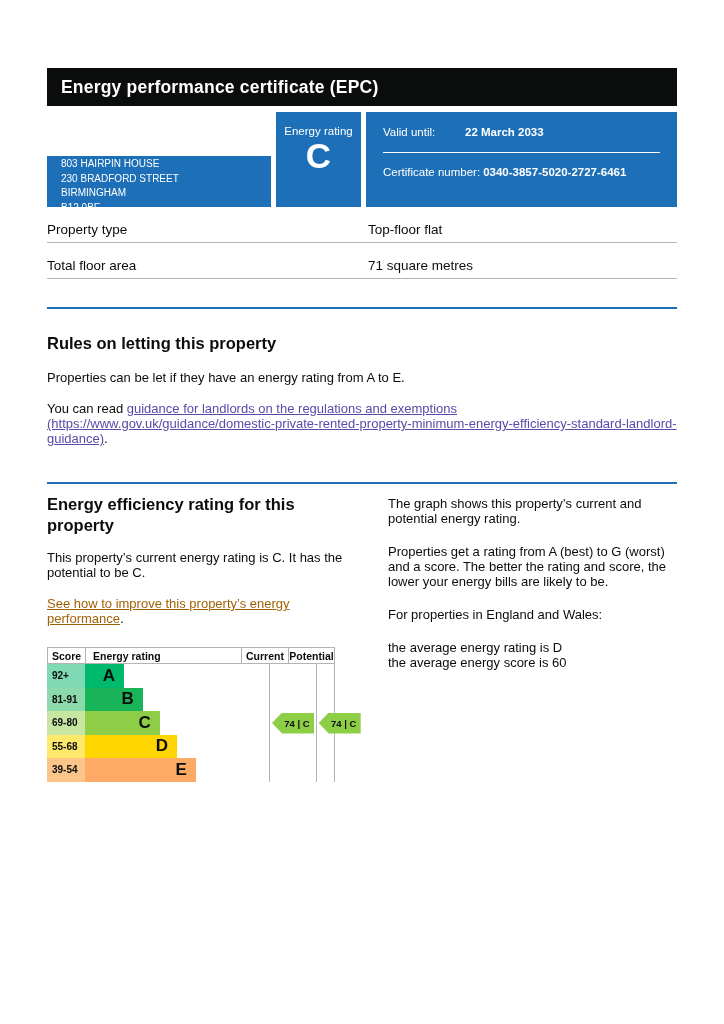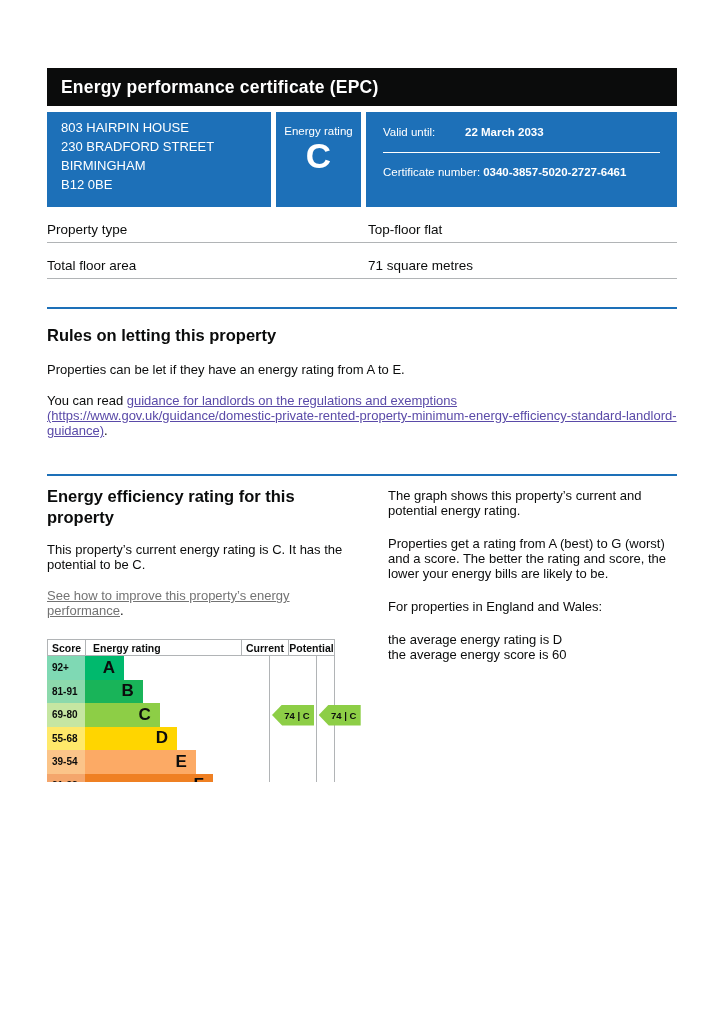--- a/index.html
+++ b/index.html
@@ -8,46 +8,46 @@
   .page { position:relative; width:724px; height:782px; background:#fff; overflow:hidden; }
   .content { position:absolute; left:47px; top:0; width:630px; }
 
   
   .title-bar { margin-top:68px; height:38px; background:#0b0c0c; display:flex; align-items:center; }
   .title-bar h1 { font-size:17.5px; font-weight:bold; color:#fff; padding-left:14px; letter-spacing:0.2px; }
 
   
   .header-boxes { display:flex; gap:5px; margin-top:6px; height:95px; }
   .bluebox { background:#1d70b8; color:#fff; }
-  .box-address { width:224px; padding:7px 14px; font-size:13px; line-height:1.45; }
+  .box-address { width:224px; padding:1px 14px; font-size:10px; line-height:1.45;margin-top:44px; }
   .box-rating { width:85px; display:flex; flex-direction:column; align-items:center; padding-top:13px; }
   .box-rating .rating-label { font-size:11.5px; }
   .box-rating .rating-value { font-size:35px; font-weight:bold; line-height:1.05; margin-top:1px; }
   .box-valid { flex:1; padding:14px 17px 0; font-size:11.5px; }
   .valid-row .vlabel { display:inline-block; width:82px; }
   .valid-row .vvalue { font-weight:bold; }
   .white-line { border:0; border-top:1px solid #fff; margin:14px 0 13px; }
   .cert-row .clabel { margin-right:3px; }
   .cert-row .cvalue { font-weight:bold; }
 
   
   .summary-row { display:flex; align-items:flex-start; border-bottom:1px solid #b1b4b6; padding:15px 0 5px; font-size:13.5px; }
   .summary-row .slabel { width:321px; }
 
   .blue-hr { border:0; border-top:2px solid #1d70b8; }
   .hr-1 { margin-top:28px; }
   .hr-2 { margin-top:36px; }
   .hr-3 { margin-top:17px; }
 
   h2 { font-size:16.5px; line-height:21px; font-weight:bold; }
-  .rules-section h2 { margin-top:16px; }
+  .rules-section h2 { margin-top:24px; }
   p, .para { font-size:13px; line-height:15px; }
   .rules-section p { margin-top:16px; max-width:630px; }
   a.purple-link { color:#5a4aa8; text-decoration:underline; }
-  a.blue-link { color:#737373; }
+  a.blue-link { color:#a16207; }
 
   
   .columns { display:flex; }
   .col-left { width:313px; margin-right:28px; }
   .col-right { flex:1; padding-top:12px; }
   .col-left h2 { margin-top:10px; }
   .col-left .para { margin-top:14px; }
   .col-left .improve { margin-top:16px; }
   .col-right p { margin-bottom:18px; }
   .col-right .avg-block p { margin-bottom:0; }

